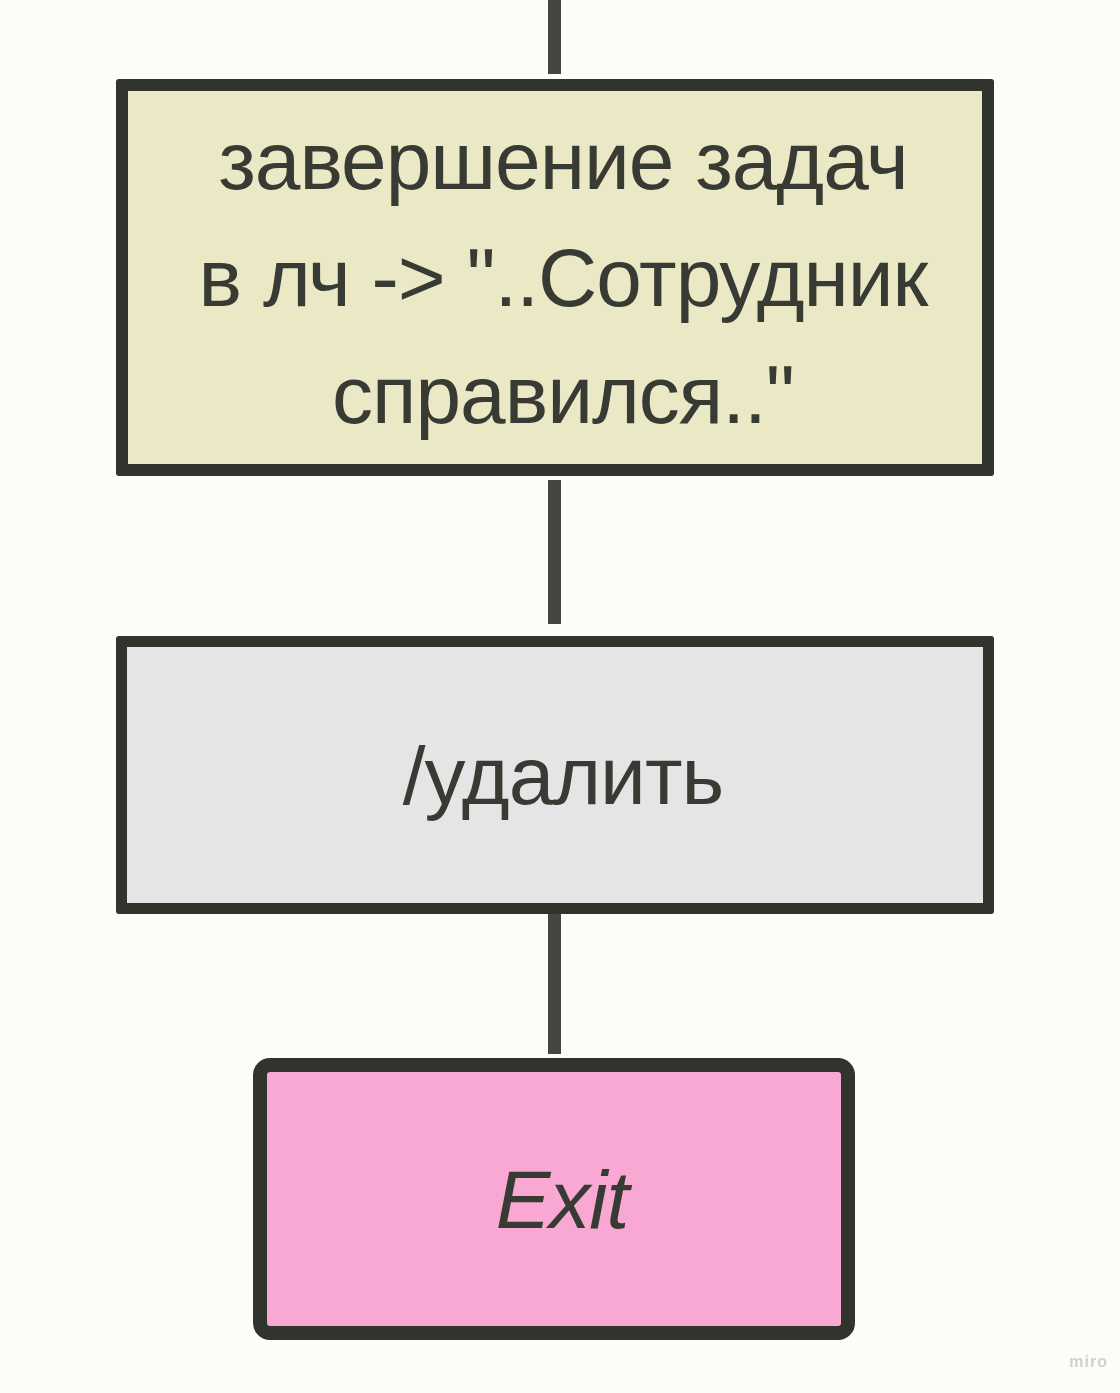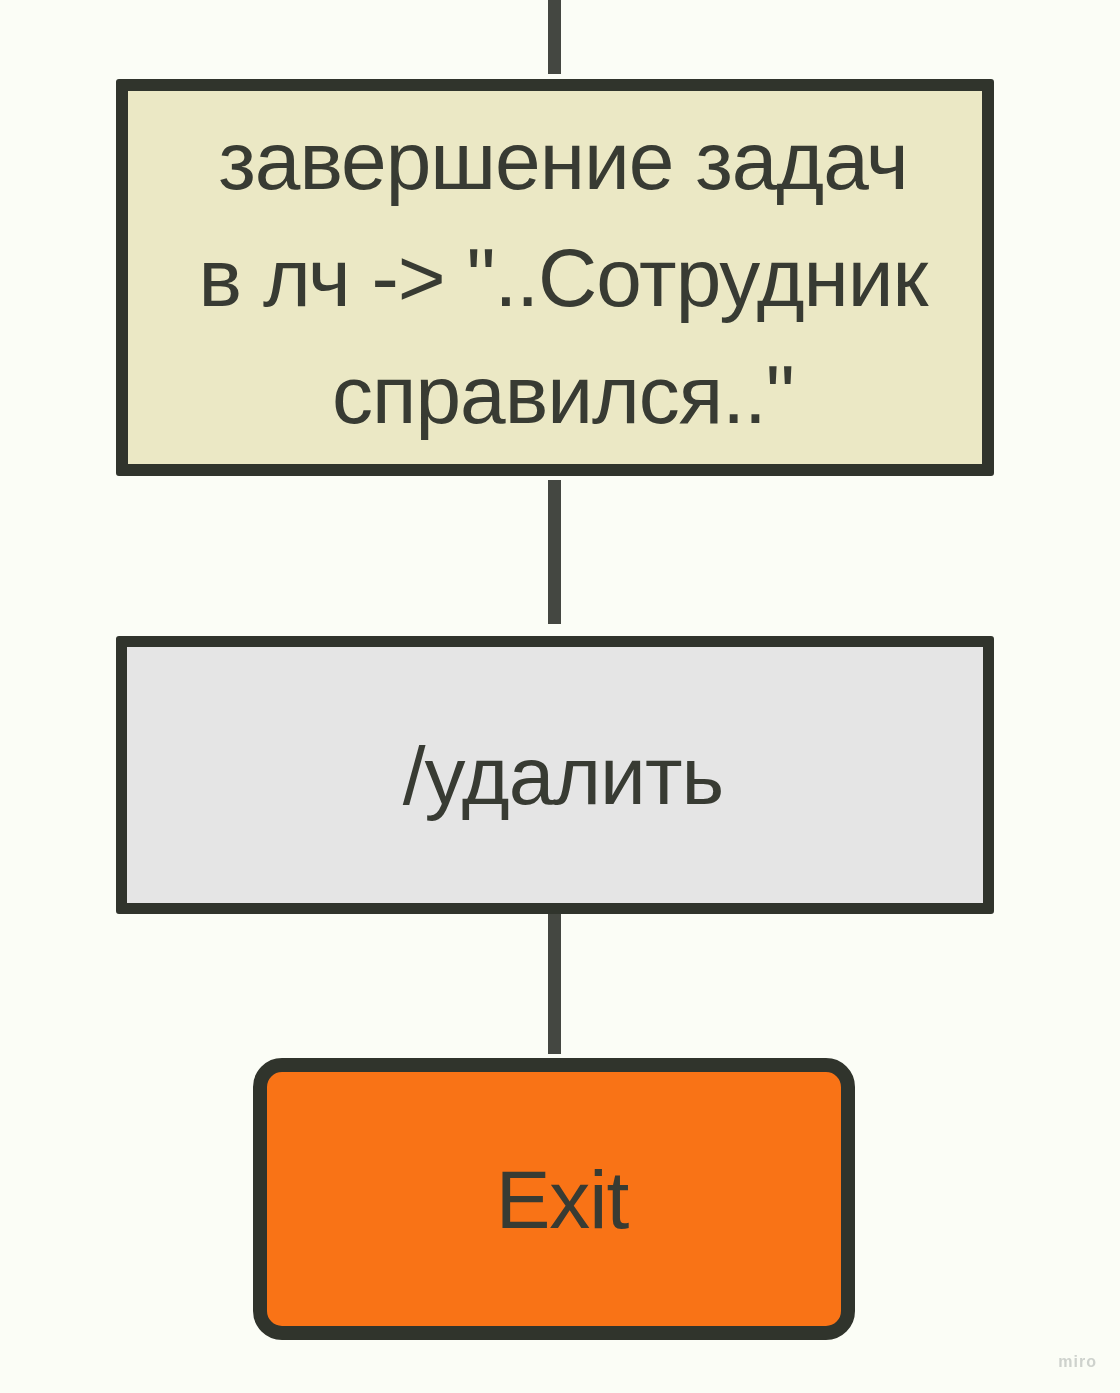--- a/index.html
+++ b/index.html
@@ -57,30 +57,31 @@
     border-width: 11px;
     background: #e5e5e5;
     margin-top: 8px;
   }
   .node-exit {
     left: 253px;
     top: 1058px;
     width: 602px;
     height: 282px;
     border: 14px solid #30342c;
-    border-radius: 29px;
-    background: #f97316;
+    border-radius: 17px;
+    background: #f9a8d4;
+    font-style: italic;
   }
   .node-line {
     display: block;
     white-space: nowrap;
   }
   .watermark {
     position: absolute;
-    right: 23px;
+    right: 12px;
     bottom: 22px;
     font-size: 16px;
     font-weight: bold;
     letter-spacing: 1px;
     color: #ced2cd;
     user-select: none;
   }
 </style>
 </head>
 <body>

